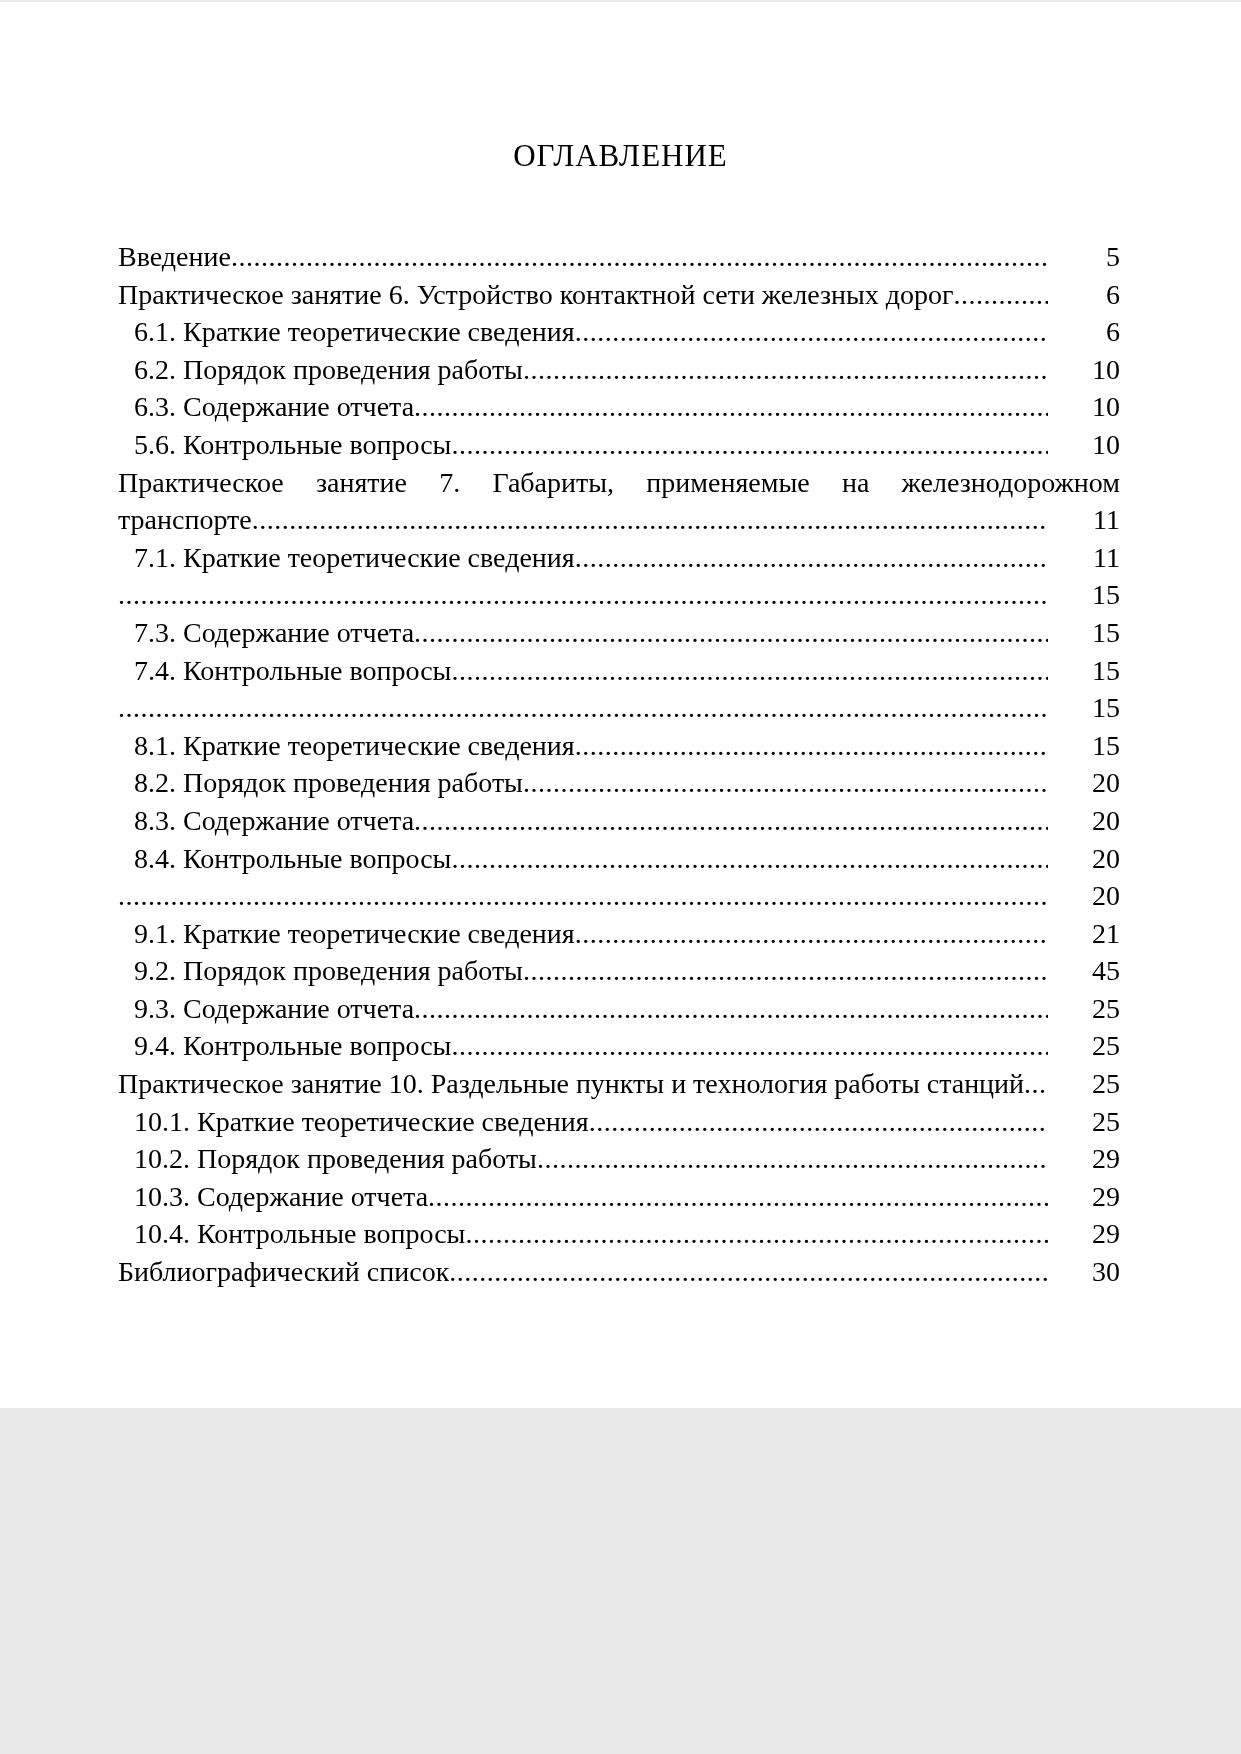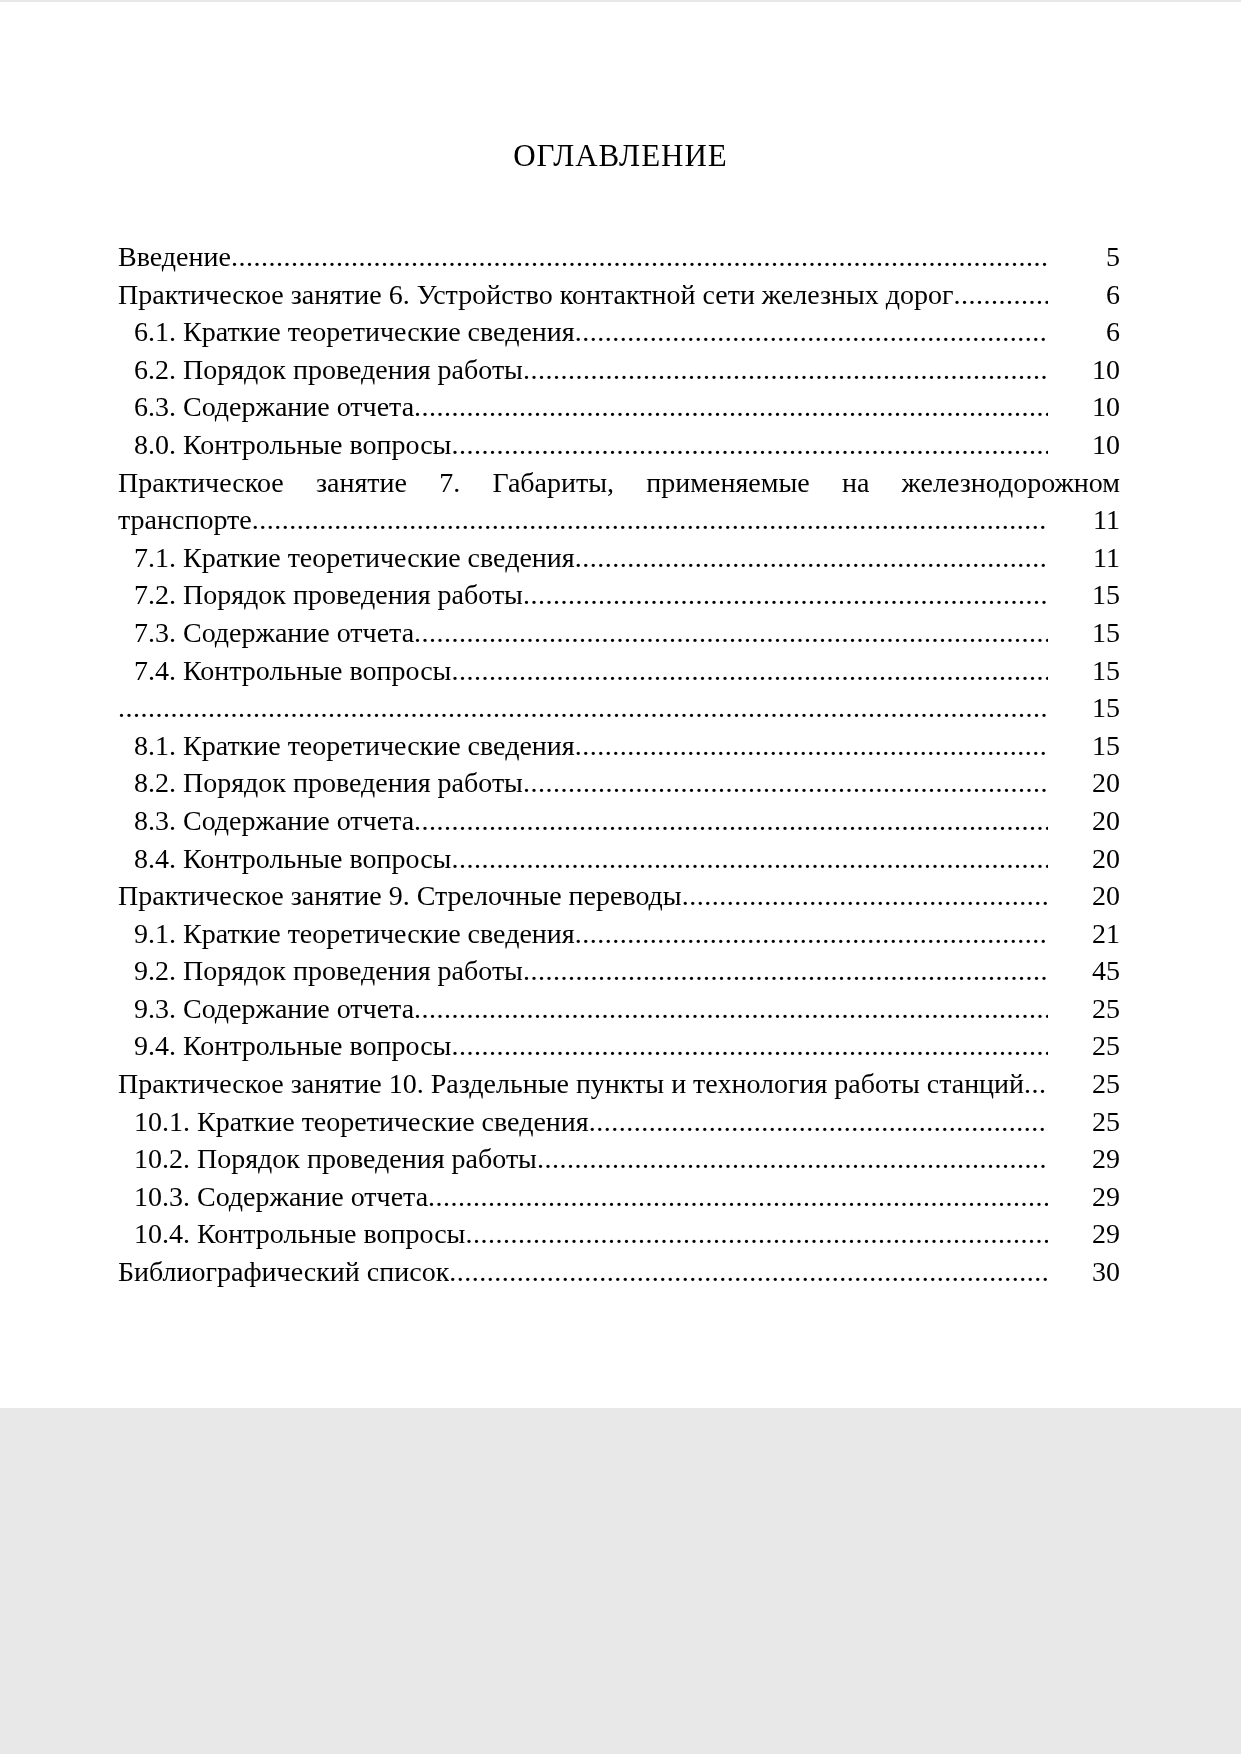--- a/index.html
+++ b/index.html
@@ -104,39 +104,38 @@
         <span class="toc-label">6.2. Порядок проведения работы </span>
         <span class="toc-leader" aria-hidden="true">............................................................................................................................................................................................................................</span>
         <span class="toc-page">10</span>
       </div>
       <div class="toc-row indent">
         <span class="toc-label">6.3. Содержание отчета</span>
         <span class="toc-leader" aria-hidden="true">............................................................................................................................................................................................................................</span>
         <span class="toc-page">10</span>
       </div>
       <div class="toc-row indent">
-        <span class="toc-label">8.0. Контрольные вопросы</span>
+        <span class="toc-label">5.6. Контрольные вопросы</span>
         <span class="toc-leader" aria-hidden="true">............................................................................................................................................................................................................................</span>
         <span class="toc-page">10</span>
       </div>
       <div class="toc-row justify">
         <span class="toc-label">Практическое занятие 7. Габариты, применяемые на железнодорожном</span>
       </div>
       <div class="toc-row">
         <span class="toc-label">транспорте</span>
         <span class="toc-leader" aria-hidden="true">............................................................................................................................................................................................................................</span>
         <span class="toc-page">11</span>
       </div>
       <div class="toc-row indent">
         <span class="toc-label">7.1. Краткие теоретические сведения</span>
         <span class="toc-leader" aria-hidden="true">............................................................................................................................................................................................................................</span>
         <span class="toc-page">11</span>
       </div>
       <div class="toc-row indent">
-        <span class="toc-label">7.2. Порядок проведения работы</span>
         <span class="toc-leader" aria-hidden="true">............................................................................................................................................................................................................................</span>
         <span class="toc-page">15</span>
       </div>
       <div class="toc-row indent">
         <span class="toc-label">7.3. Содержание отчета</span>
         <span class="toc-leader" aria-hidden="true">............................................................................................................................................................................................................................</span>
         <span class="toc-page">15</span>
       </div>
       <div class="toc-row indent">
         <span class="toc-label">7.4. Контрольные вопросы</span>
@@ -161,21 +160,20 @@
         <span class="toc-label">8.3. Содержание отчета</span>
         <span class="toc-leader" aria-hidden="true">............................................................................................................................................................................................................................</span>
         <span class="toc-page">20</span>
       </div>
       <div class="toc-row indent">
         <span class="toc-label">8.4. Контрольные вопросы</span>
         <span class="toc-leader" aria-hidden="true">............................................................................................................................................................................................................................</span>
         <span class="toc-page">20</span>
       </div>
       <div class="toc-row">
-        <span class="toc-label">Практическое занятие 9. Стрелочные переводы</span>
         <span class="toc-leader" aria-hidden="true">............................................................................................................................................................................................................................</span>
         <span class="toc-page">20</span>
       </div>
       <div class="toc-row indent">
         <span class="toc-label">9.1. Краткие теоретические сведения</span>
         <span class="toc-leader" aria-hidden="true">............................................................................................................................................................................................................................</span>
         <span class="toc-page">21</span>
       </div>
       <div class="toc-row indent">
         <span class="toc-label">9.2. Порядок проведения работы</span>

